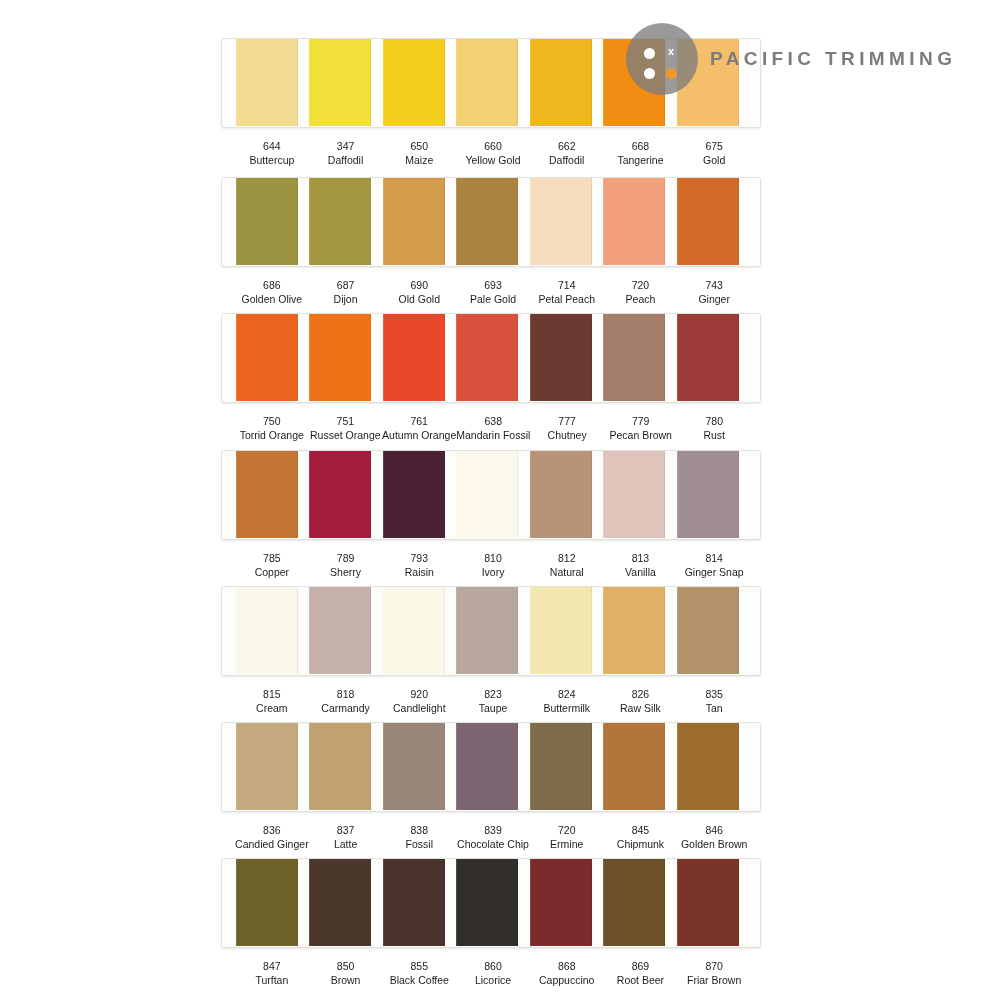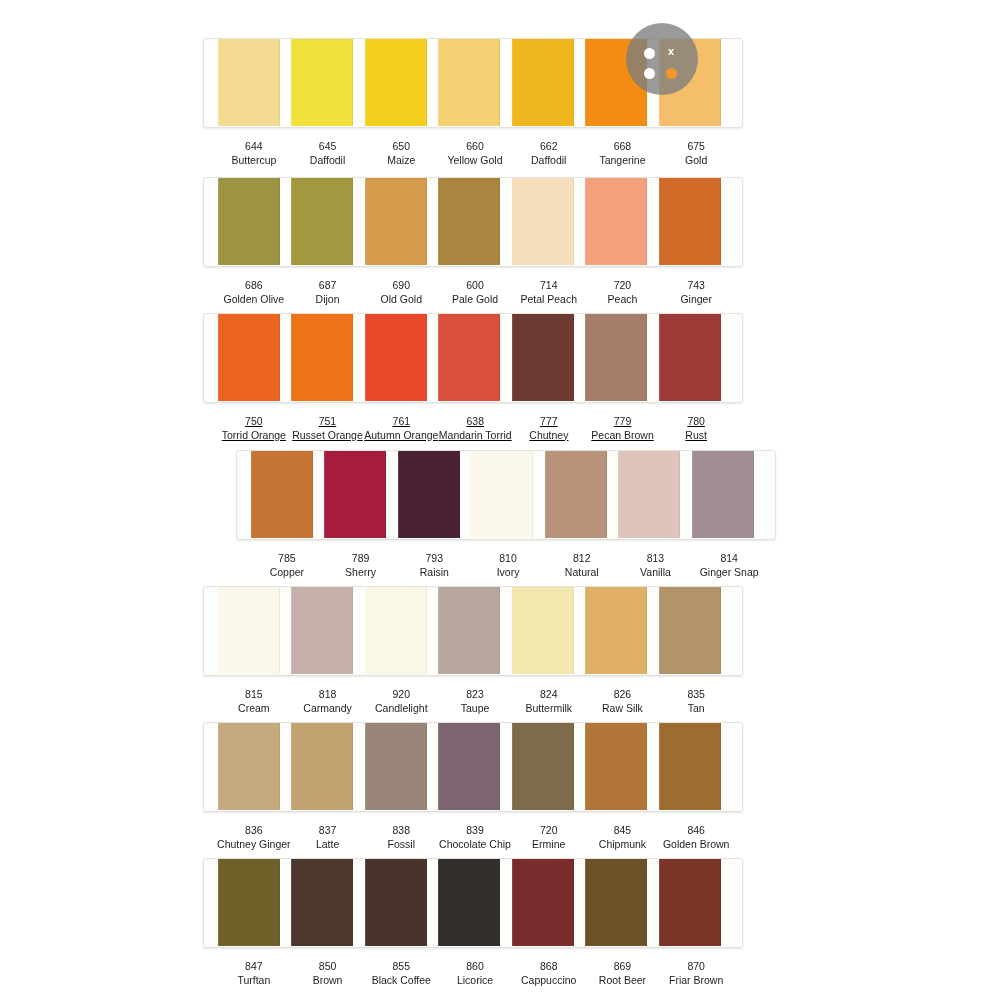--- a/index.html
+++ b/index.html
@@ -75,21 +75,21 @@
 
   
   .rows {
     position: absolute;
     left: 0;
     top: 0;
     width: 1000px;
   }
   .color-row {
     position: absolute;
-    left: 175px;
+    left: 193px;
     width: 540px;
     padding-left: 28px;
   }
   .strip {
     position: relative;
     height: 90px;
     background: #fdfdfb;
     border: 1px solid #e2e2dd;
     border-radius: 3px;
     box-shadow: 0 1px 2px rgba(0,0,0,0.09);
@@ -138,20 +138,21 @@
 <div id="page">
 
   <div class="logo">
     <div class="logo-mark">
       <div class="logo-circle"></div>
       <div class="hole h1"></div>
       <div class="hole h2"></div>
       <div class="hole hx">x</div>
       <div class="hole h4"></div>
     </div>
+    <div class="logo-text">PACIFIC TRIMMING</div>
   </div>
 
   <div class="rows" id="rows-container">
       <div class="color-row" style="top: 38px;">
         <div class="strip">
           <div class="swatch-slot">
             <div class="swatch" style="background: rgb(243, 220, 146);"></div>
           </div>
           <div class="swatch-slot">
             <div class="swatch" style="background: rgb(242, 224, 59);"></div>
@@ -171,21 +172,21 @@
           <div class="swatch-slot">
             <div class="swatch" style="background: rgb(244, 190, 106);"></div>
           </div>
         </div>
         <div class="labels">
           <div class="label-slot">
             <span class="num">644</span>
             <span class="nm">Buttercup</span>
           </div>
           <div class="label-slot">
-            <span class="num">645</span>
+            <span class="num">347</span>
             <span class="nm">Daffodil</span>
           </div>
           <div class="label-slot">
             <span class="num">650</span>
             <span class="nm">Maize</span>
           </div>
           <div class="label-slot">
             <span class="num">660</span>
             <span class="nm">Yellow Gold</span>
           </div>
@@ -234,38 +235,38 @@
           </div>
           <div class="label-slot">
             <span class="num">687</span>
             <span class="nm">Dijon</span>
           </div>
           <div class="label-slot">
             <span class="num">690</span>
             <span class="nm">Old Gold</span>
           </div>
           <div class="label-slot">
-            <span class="num">600</span>
+            <span class="num">693</span>
             <span class="nm">Pale Gold</span>
           </div>
           <div class="label-slot">
             <span class="num">714</span>
             <span class="nm">Petal Peach</span>
           </div>
           <div class="label-slot">
             <span class="num">720</span>
             <span class="nm">Peach</span>
           </div>
           <div class="label-slot">
             <span class="num">743</span>
             <span class="nm">Ginger</span>
           </div>
         </div>
       </div>
-      <div class="color-row" style="top: 313px; text-decoration: underline;">
+      <div class="color-row" style="top: 313px;">
         <div class="strip">
           <div class="swatch-slot">
             <div class="swatch" style="background: rgb(235, 101, 32);"></div>
           </div>
           <div class="swatch-slot">
             <div class="swatch" style="background: rgb(237, 115, 22);"></div>
           </div>
           <div class="swatch-slot">
             <div class="swatch" style="background: rgb(232, 73, 42);"></div>
           </div>
@@ -290,37 +291,37 @@
           <div class="label-slot">
             <span class="num">751</span>
             <span class="nm">Russet Orange</span>
           </div>
           <div class="label-slot">
             <span class="num">761</span>
             <span class="nm">Autumn Orange</span>
           </div>
           <div class="label-slot">
             <span class="num">638</span>
-            <span class="nm">Mandarin Torrid</span>
+            <span class="nm">Mandarin Fossil</span>
           </div>
           <div class="label-slot">
             <span class="num">777</span>
             <span class="nm">Chutney</span>
           </div>
           <div class="label-slot">
             <span class="num">779</span>
             <span class="nm">Pecan Brown</span>
           </div>
           <div class="label-slot">
             <span class="num">780</span>
             <span class="nm">Rust</span>
           </div>
         </div>
       </div>
-      <div class="color-row" style="top: 450px; margin-left: 33px;">
+      <div class="color-row" style="top: 450px;">
         <div class="strip">
           <div class="swatch-slot">
             <div class="swatch" style="background: rgb(196, 116, 51);"></div>
           </div>
           <div class="swatch-slot">
             <div class="swatch" style="background: rgb(165, 28, 60);"></div>
           </div>
           <div class="swatch-slot">
             <div class="swatch" style="background: rgb(74, 34, 52);"></div>
           </div>
@@ -443,21 +444,21 @@
           <div class="swatch-slot">
             <div class="swatch" style="background: rgb(179, 118, 58);"></div>
           </div>
           <div class="swatch-slot">
             <div class="swatch" style="background: rgb(157, 109, 47);"></div>
           </div>
         </div>
         <div class="labels">
           <div class="label-slot">
             <span class="num">836</span>
-            <span class="nm">Chutney Ginger</span>
+            <span class="nm">Candied Ginger</span>
           </div>
           <div class="label-slot">
             <span class="num">837</span>
             <span class="nm">Latte</span>
           </div>
           <div class="label-slot">
             <span class="num">838</span>
             <span class="nm">Fossil</span>
           </div>
           <div class="label-slot">

